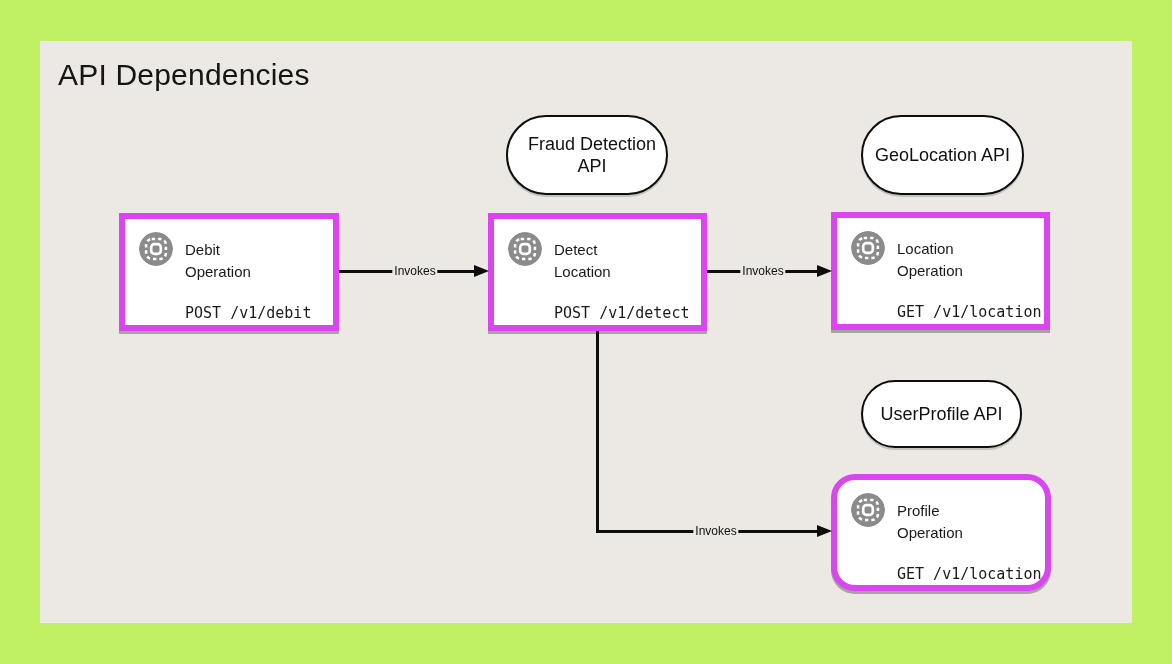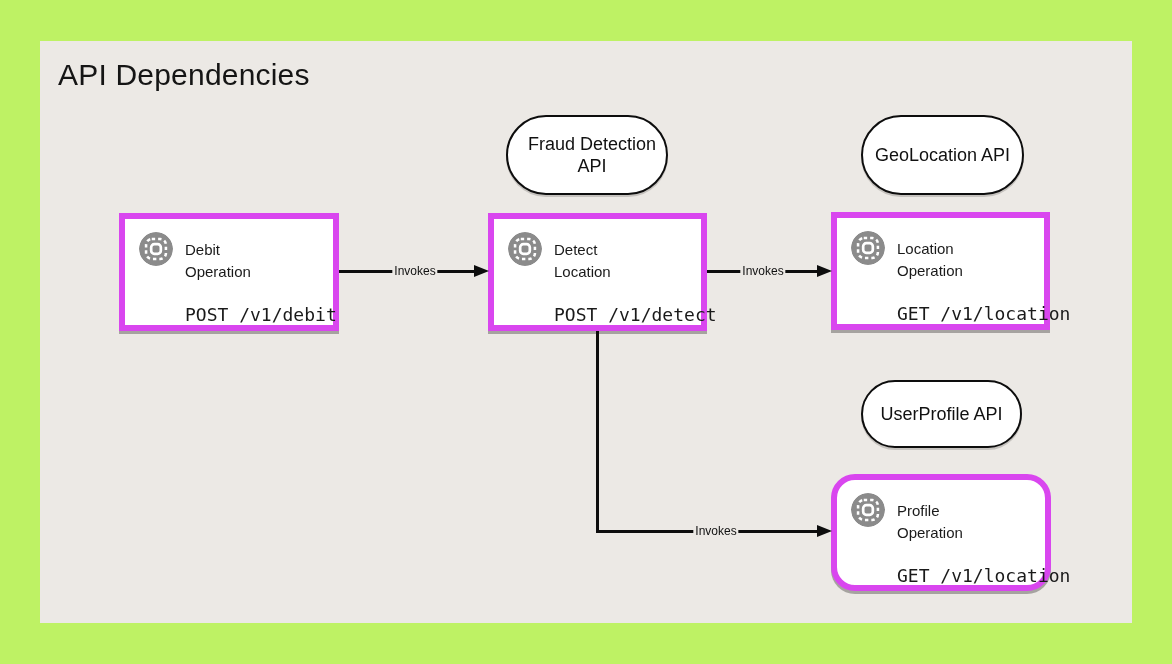--- a/index.html
+++ b/index.html
@@ -42,21 +42,21 @@
     position:absolute;left:14px;top:13px;width:34px;height:34px;border-radius:50%;
     overflow:hidden;
   }
   .op-title{
     position:absolute;left:60px;top:20px;width:95px;
     font-size:15px;line-height:22px;color:#1a1a1a;
   }
   .op-endpoint{
     position:absolute;left:60px;top:85px;
     font-family:"DejaVu Sans Mono","Liberation Mono",monospace;
-    font-size:18px;color:#1a1a1a;white-space:nowrap;
+    font-size:15px;color:#1a1a1a;white-space:nowrap;
   }
   
   .edge-line{position:absolute;background:#0d0d0d;}
   .edge-head{
     position:absolute;width:0;height:0;
     border-top:6.5px solid transparent;border-bottom:6.5px solid transparent;
     border-left:15px solid #0d0d0d;
   }
   .edge-label{
     position:absolute;transform:translate(-50%,-50%);

